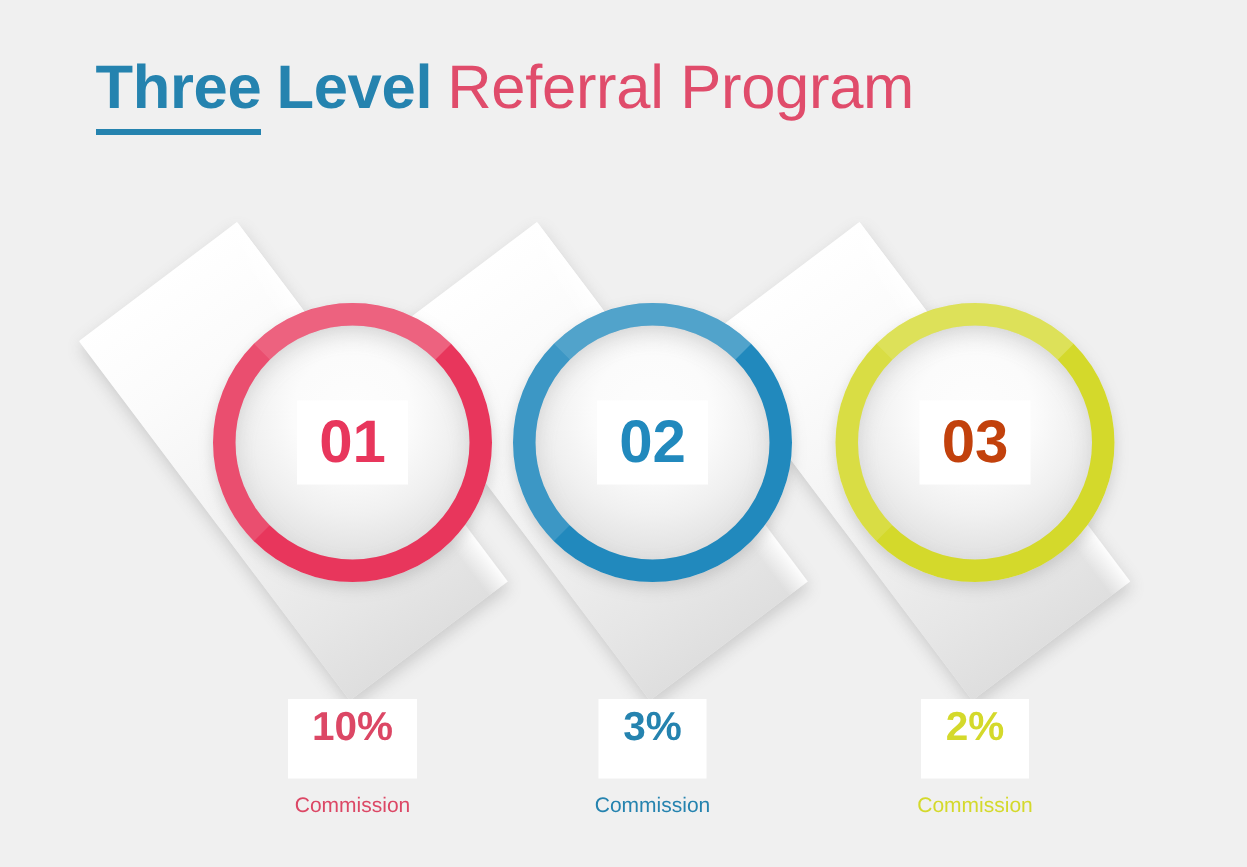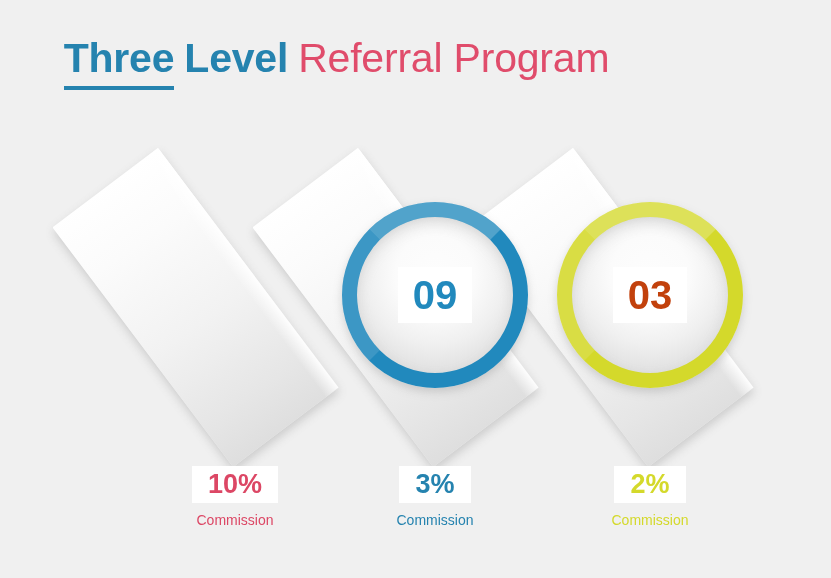--- a/index.html
+++ b/index.html
@@ -155,21 +155,21 @@
   .commission-block {
     position: absolute;
     width: 190px;
     top: 466px;
     text-align: center;
   }
 
   .pct-plate {
     display: inline-block;
     background: #ffffff;
-    padding: 3px 16px 4px 16px;
+    padding: 3px 16px 20px 16px;
   }
 
   .pct-text {
     font-size: 27px;
     font-weight: 700;
     line-height: 30px;
   }
 
   .commission-label {
     font-size: 14px;
@@ -189,28 +189,37 @@
 
   <div class="ribbon" id="ribbon-1" style="left: 158px;"></div>
   <div class="ribbon-lip" id="ribbon-lip-1" style="left: 158px;"></div>
 
   <div class="ribbon" id="ribbon-2" style="left: 358px;"></div>
   <div class="ribbon-lip" id="ribbon-lip-2" style="left: 358px;"></div>
 
   <div class="ribbon" id="ribbon-3" style="left: 573px;"></div>
   <div class="ribbon-lip" id="ribbon-lip-3" style="left: 573px;"></div>
 
+  <div class="circle-group" id="circle-group-1" style="left: 142px;">
+    <div class="ring-drop"></div>
+    <div class="disc-shadow"></div>
+    <div class="ring" id="ring-1" style="border-color: rgb(232, 54, 92);"></div>
+    <div class="ring-gloss"></div>
+    <div class="num-plate">
+      <span class="num-text" id="num-1" style="color: rgb(232, 54, 92);">01</span>
+    </div>
+  </div>
 
   <div class="circle-group" id="circle-group-2" style="left: 342px;">
     <div class="ring-drop"></div>
     <div class="disc-shadow"></div>
     <div class="ring" id="ring-2" style="border-color: rgb(33, 137, 189);"></div>
     <div class="ring-gloss"></div>
     <div class="num-plate">
-      <span class="num-text" id="num-2" style="color: rgb(33, 137, 189);">09</span>
+      <span class="num-text" id="num-2" style="color: rgb(33, 137, 189);">02</span>
     </div>
   </div>
 
   <div class="circle-group" id="circle-group-3" style="left: 557px;">
     <div class="ring-drop"></div>
     <div class="disc-shadow"></div>
     <div class="ring" id="ring-3" style="border-color: rgb(212, 217, 43);"></div>
     <div class="ring-gloss"></div>
     <div class="num-plate">
       <span class="num-text" id="num-3" style="color: #c2410c;">03</span>

